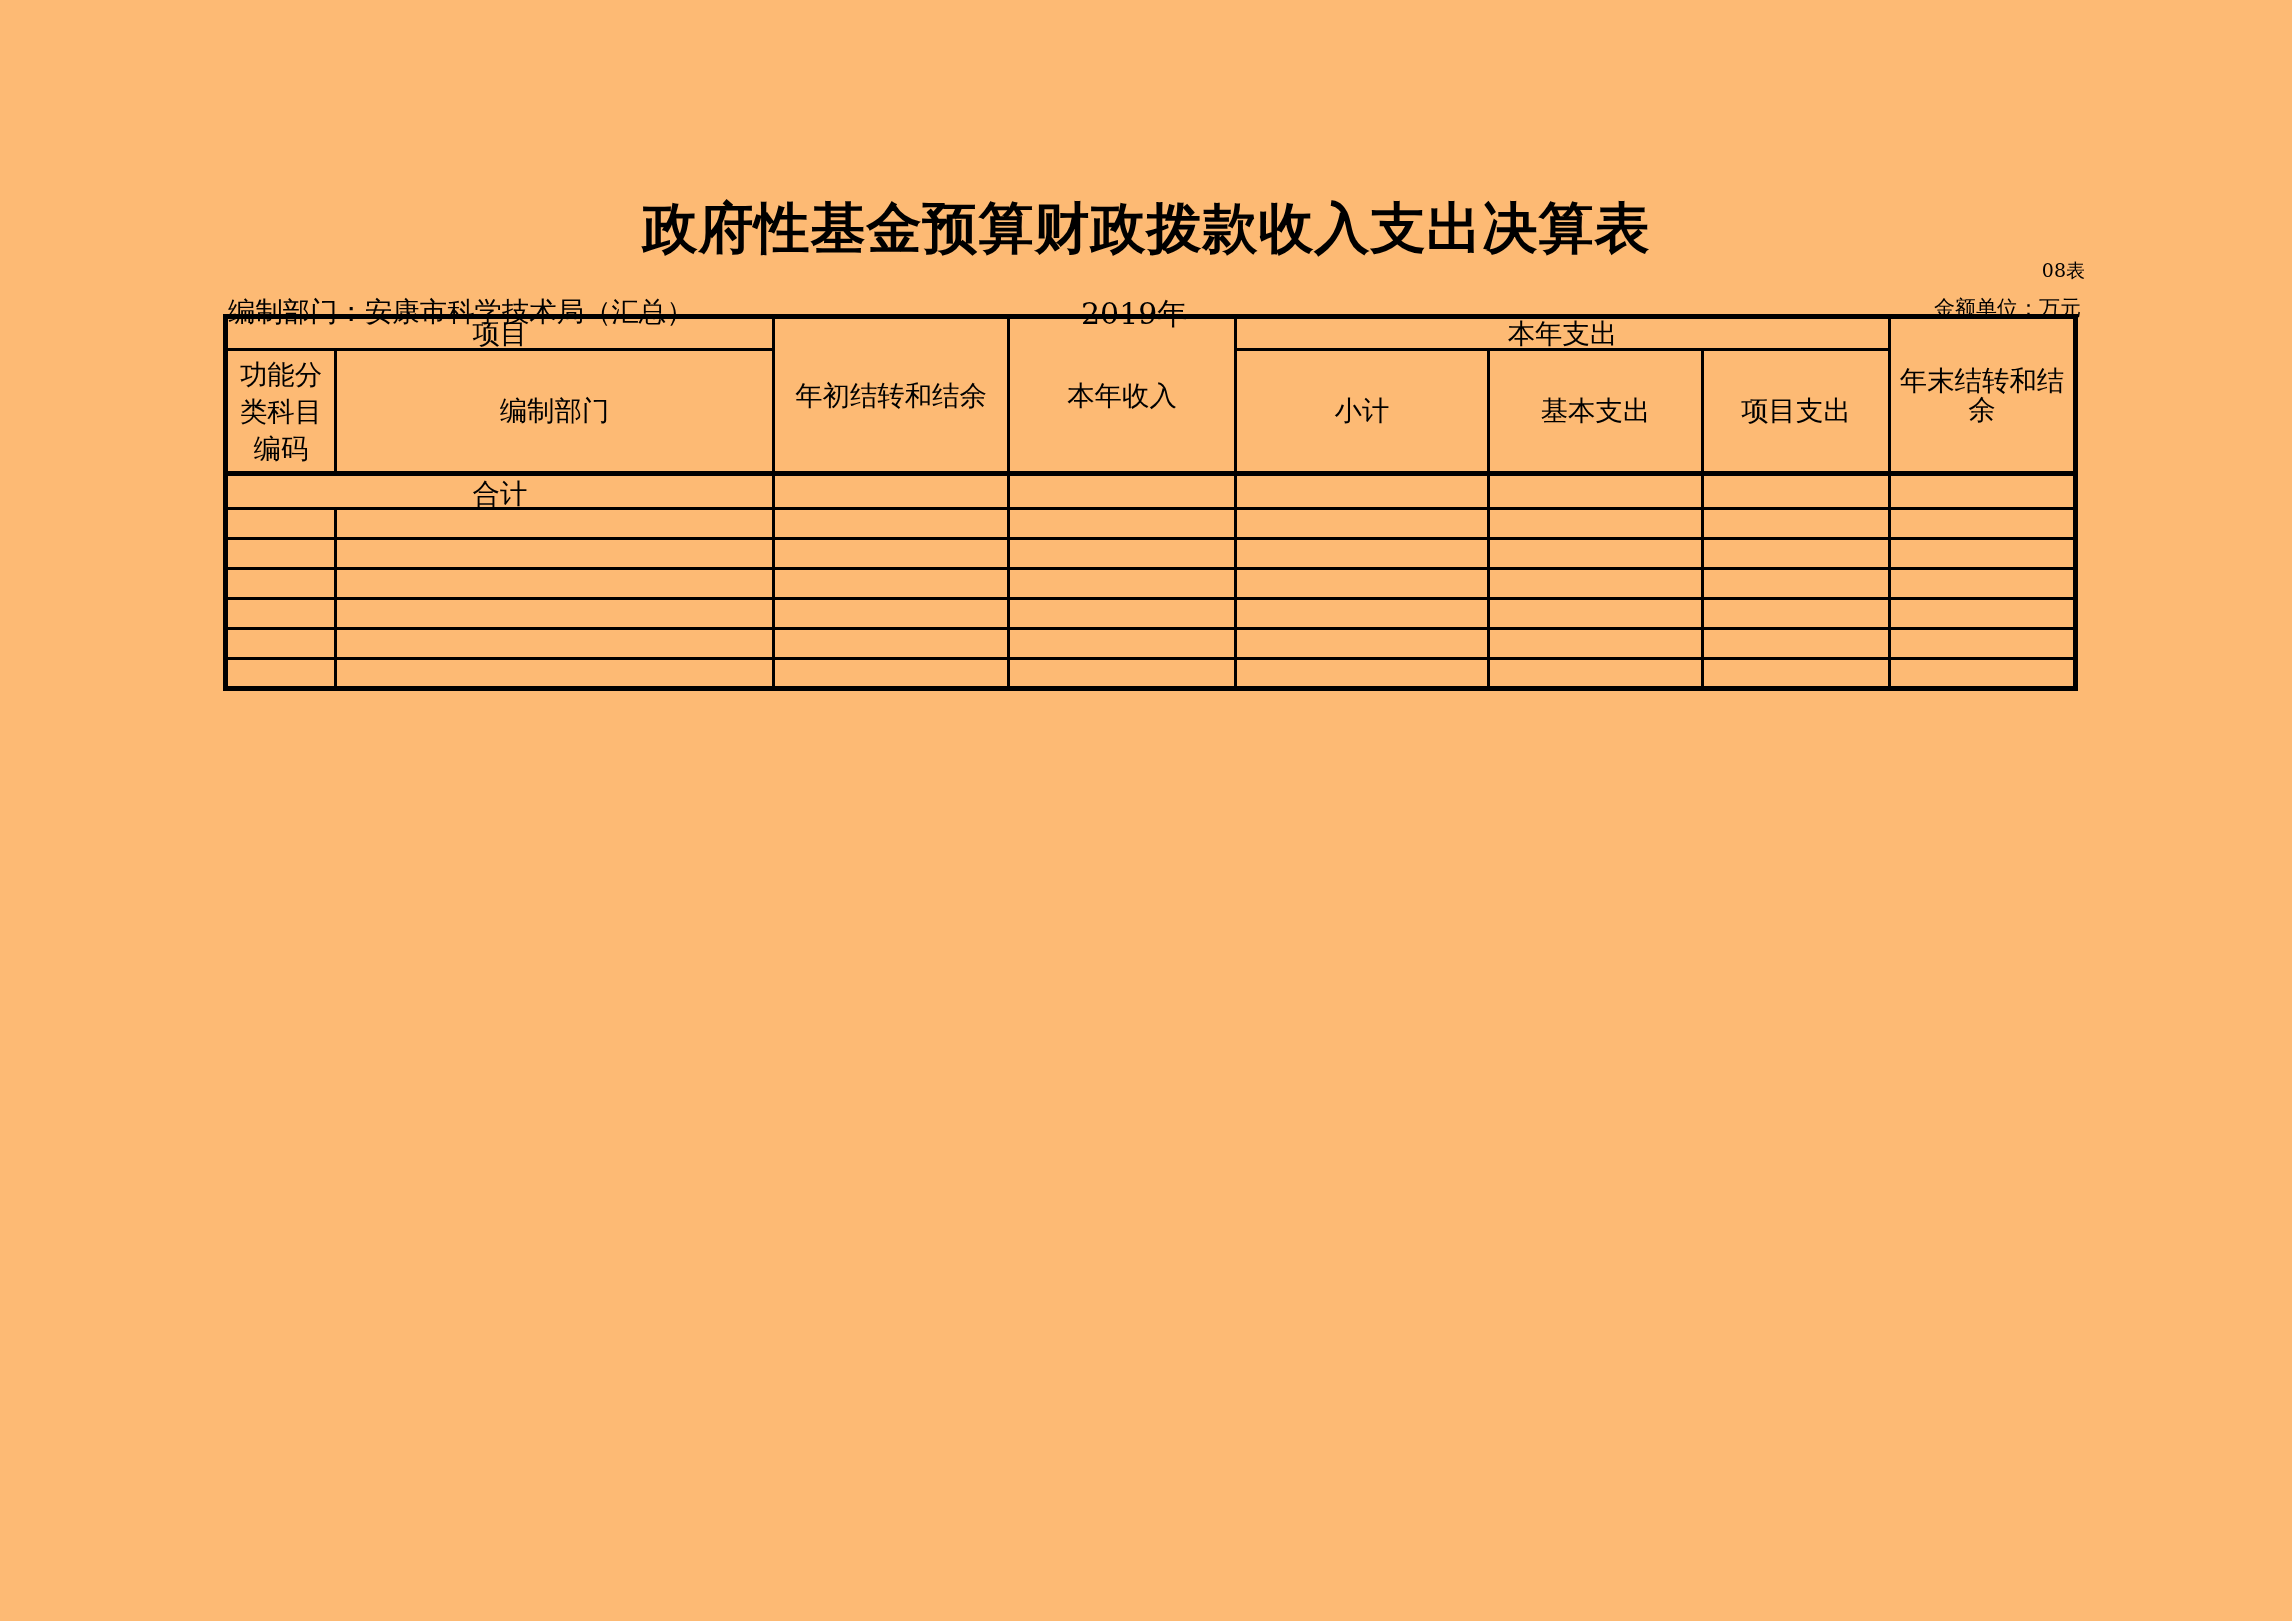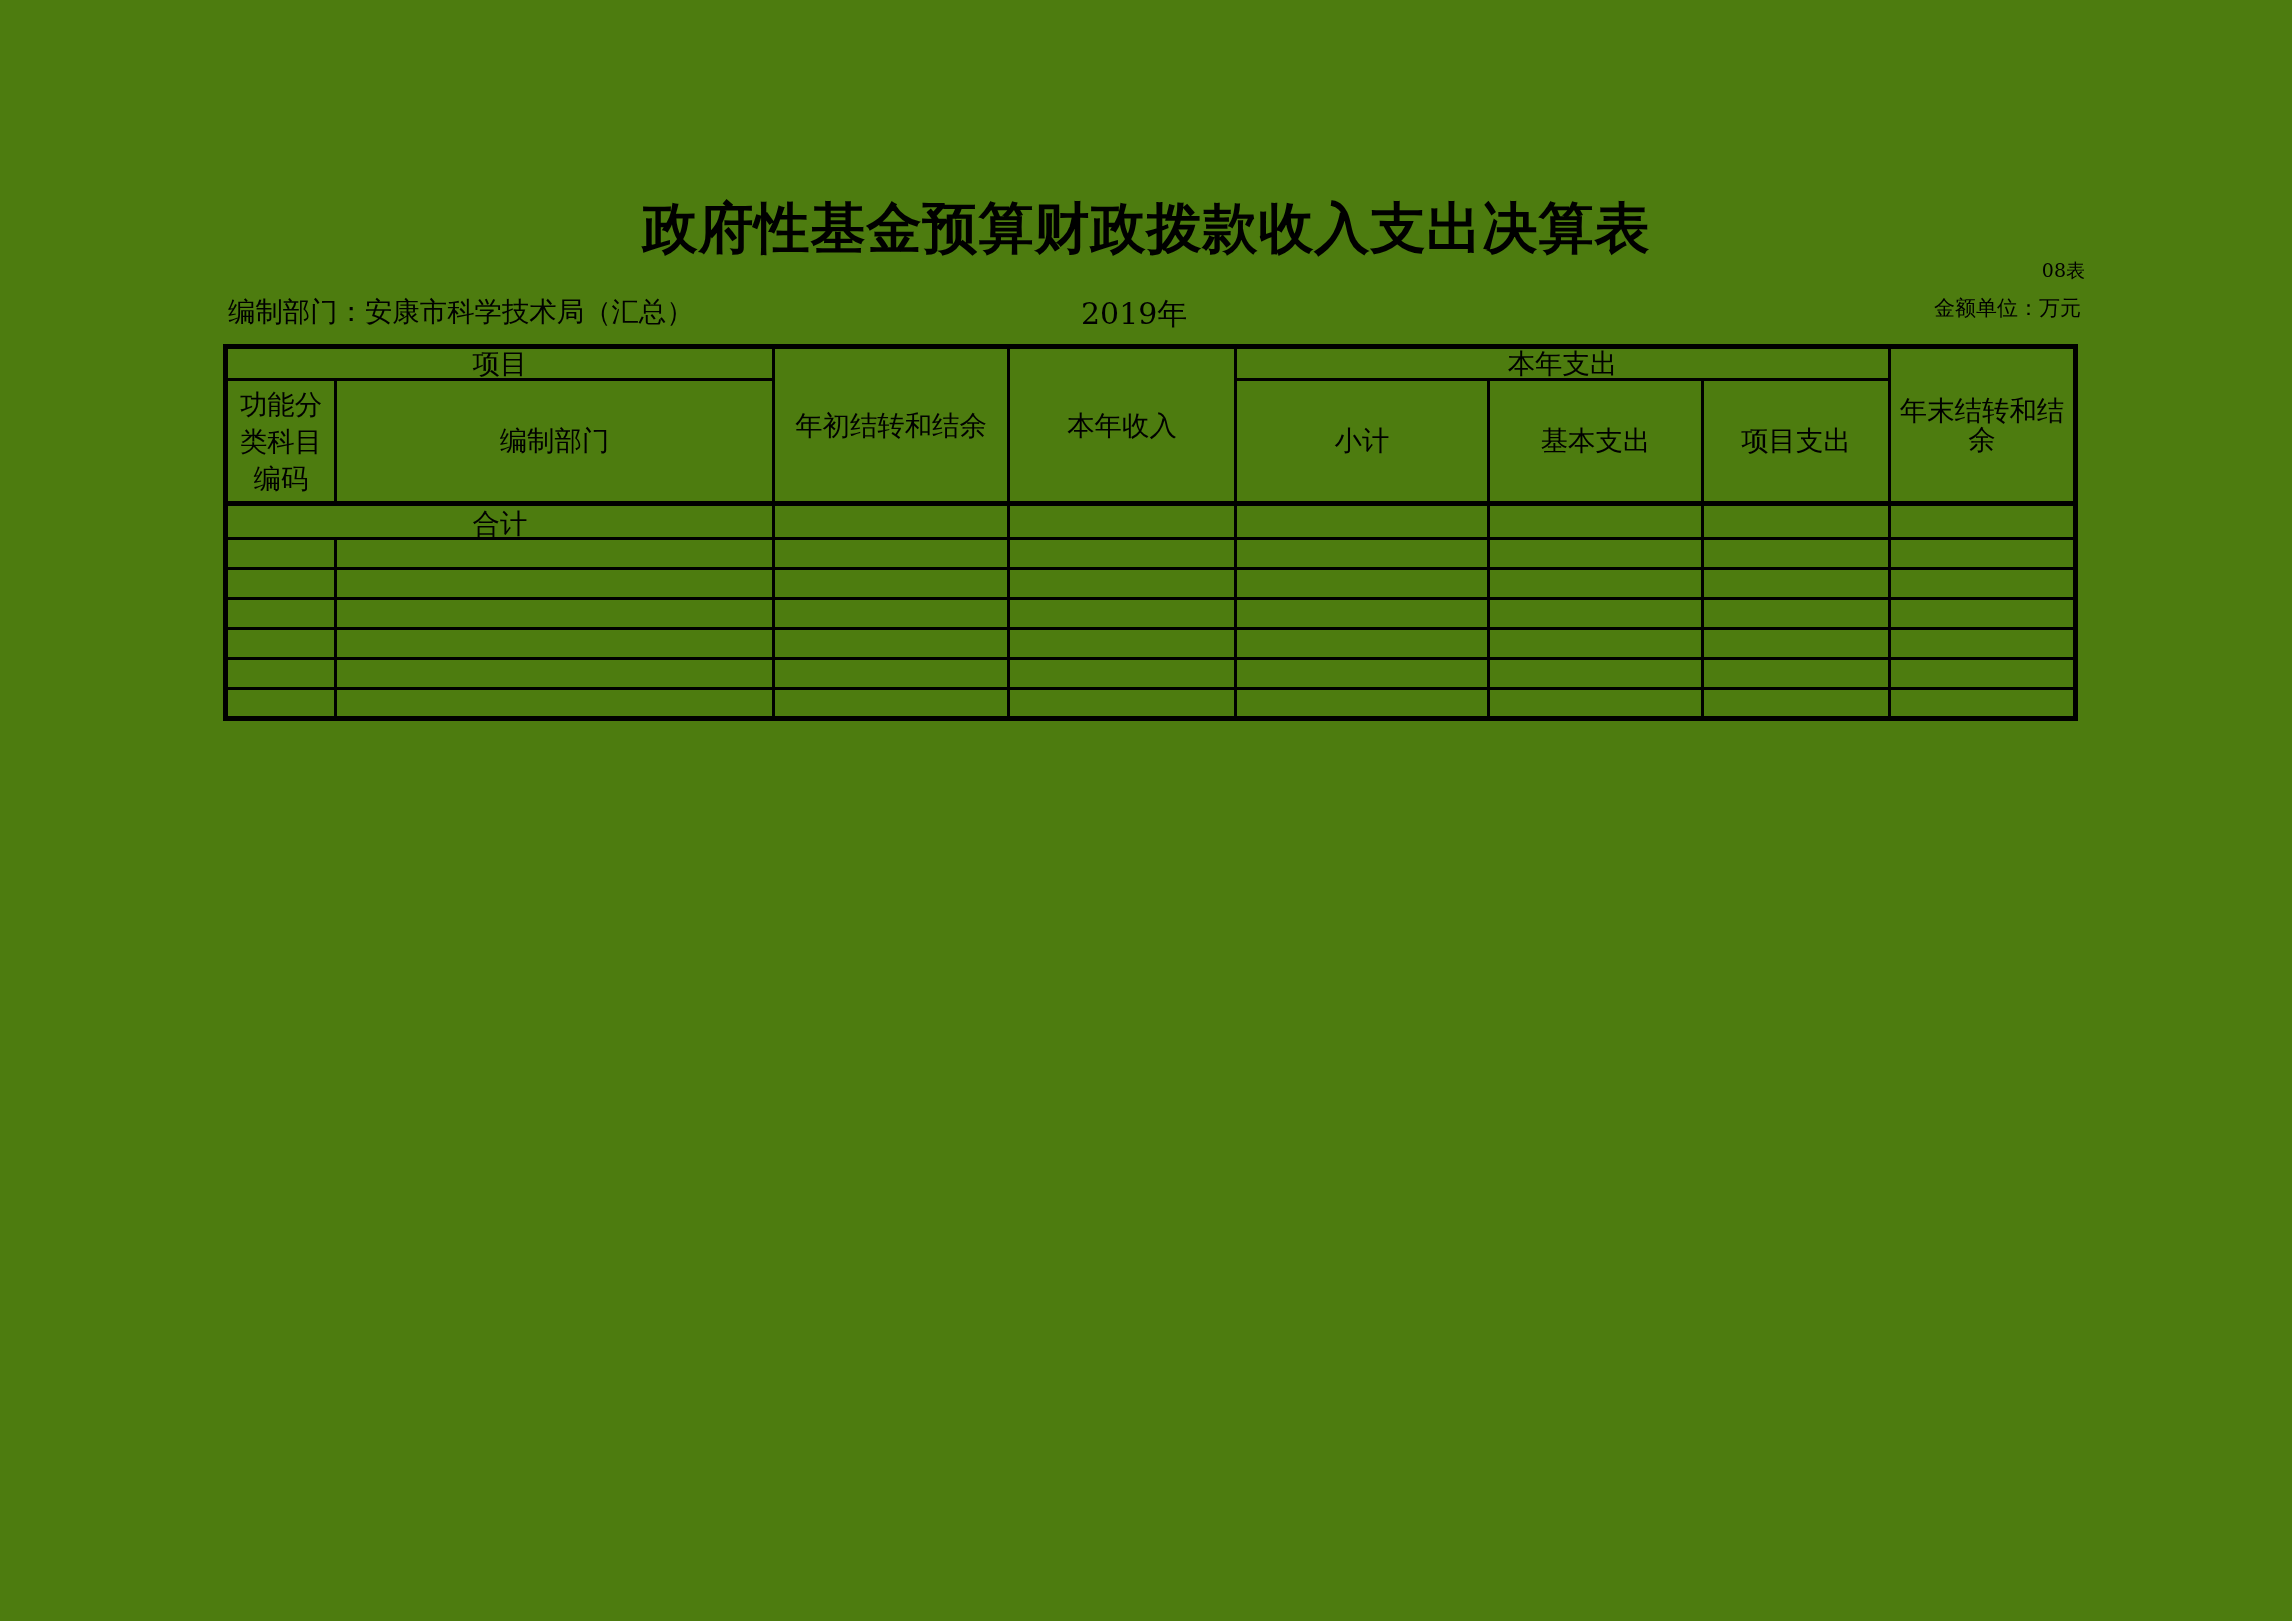--- a/index.html
+++ b/index.html
@@ -1,20 +1,20 @@
 <!DOCTYPE html>
 <html><head>
 <meta charset="utf-8">
 <style>
   html,body { margin:0; padding:0; background:#ffffff; }
   .page {
     position:relative;
     width:2293px;
     height:1621px;
-    background:#4d7c0f;
+    background:#fdba74;
     color:#000000;
     font-family:"DejaVu Serif","Liberation Serif",serif;
     overflow:hidden;
   }
   .title {
     position:absolute;
     top:192px; left:0;
     width:2293px;
     text-align:center;
     font-size:55px;
@@ -42,21 +42,21 @@
     white-space:nowrap;
   }
   .meta-unit {
     position:absolute;
     top:294px; right:212px;
     font-size:21px;
     white-space:nowrap;
   }
   table.main {
     position:absolute;
-    top:344px; left:223px;
+    top:314px; left:223px;
     border-collapse:collapse;
     table-layout:fixed;
     border:5.9px solid #000;
   }
   table.main th, table.main td {
     border:3.9px solid #000;
     text-align:center;
     vertical-align:middle;
     font-weight:normal;
     font-size:27.4px;

